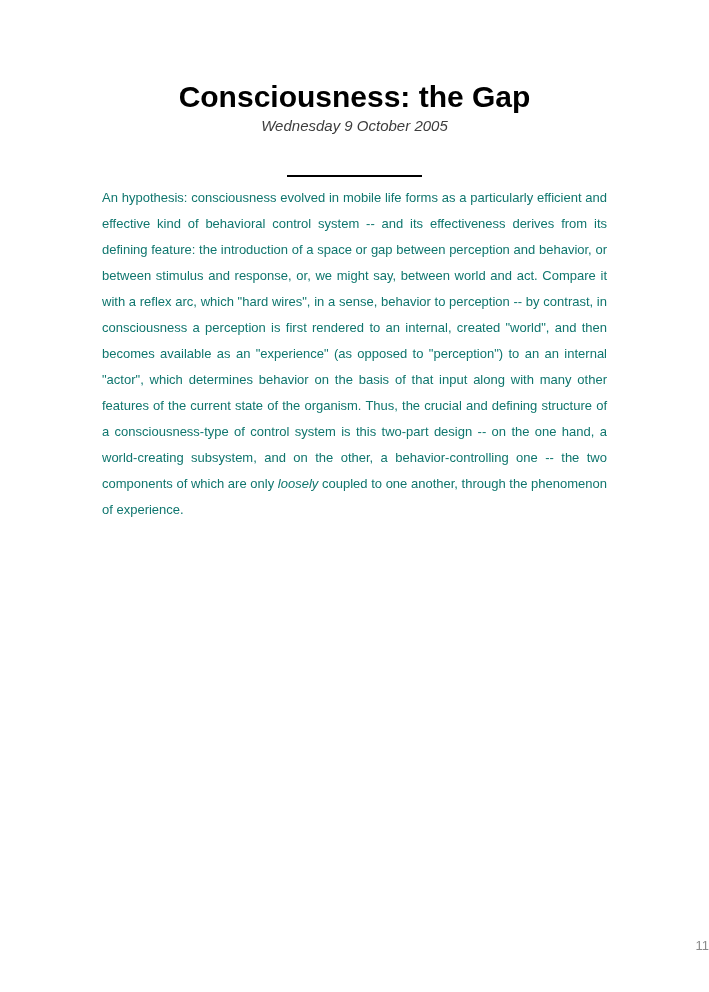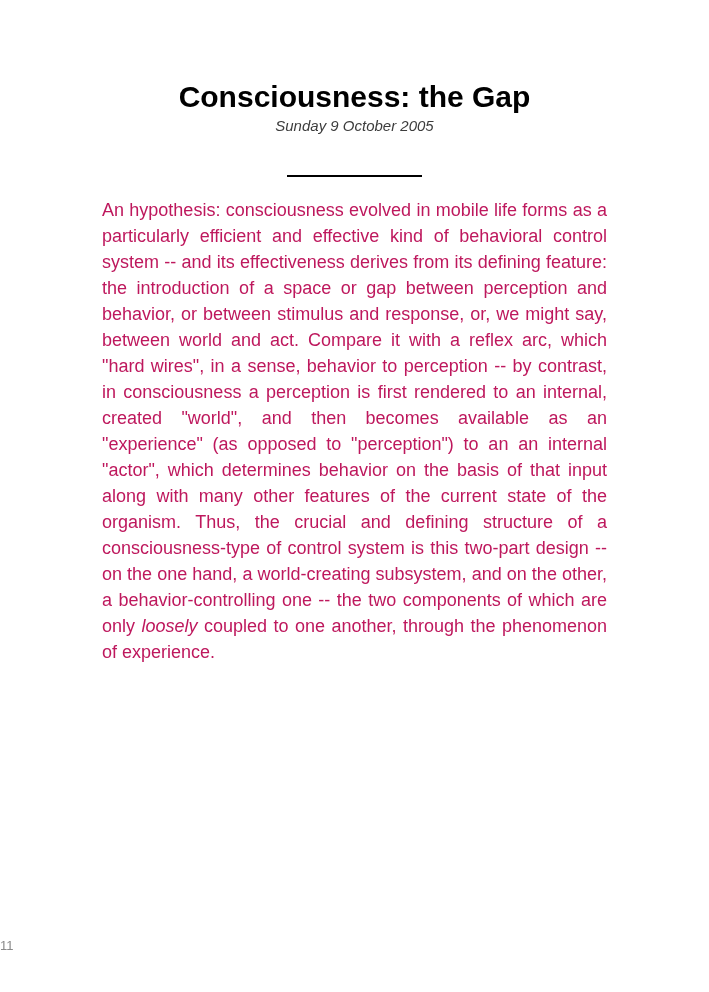--- a/index.html
+++ b/index.html
@@ -37,48 +37,48 @@
     }
     .divider {
       width: 135px;
       height: 0;
       border: none;
       border-top: 2px solid #000000;
       margin: 40px auto 0 auto;
     }
     .body-text {
       width: 505px;
-      margin: 20px auto 0 auto;
+      margin: 8px auto 0 auto;
       text-align: justify;
-      font-size: 18px;
+      font-size: 13px;
       line-height: 26px;
-      color: #be185d;
+      color: #0f766e;
     }
     .body-text .italic-word {
       font-style: italic;
     }
     .page-number {
       position: absolute;
       top: 937px;
       left: 0;
       width: 100%;
-      text-align: left;
+      text-align: right;
       font-size: 13px;
       line-height: 17px;
       color: #8a8a8a;
     }
   </style>
 </head>
 <body>
 
 <div class="page">
 
   <h1 class="doc-title">Consciousness: the Gap</h1>
 
-  <div class="doc-date">Sunday 9 October 2005</div>
+  <div class="doc-date">Wednesday 9 October 2005</div>
 
   <hr class="divider">
 
   <p class="body-text"><span>An hypothesis: consciousness evolved in mobile life forms as a particularly efficient and effective kind of behavioral control system -- and its effectiveness derives from its defining feature: the introduction of a space or gap between perception and behavior, or between stimulus and response, or, we might say, between world and act. Compare it with a reflex arc, which "hard wires", in a sense, behavior to perception -- by contrast, in consciousness a perception is first rendered to an internal, created "world", and then becomes available as an "experience" (as opposed to "perception") to an an internal "actor", which determines behavior on the basis of that input along with many other features of the current state of the organism. Thus, the crucial and defining structure of a consciousness-type of control system is this two-part design -- on the one hand, a world-creating subsystem, and on the other, a behavior-controlling one -- the two components of which are only </span><em class="italic-word">loosely</em><span> coupled to one another, through the phenomenon of experience.</span></p>
 
   <div class="page-number">11</div>
 
 </div>
 
 </body></html>

